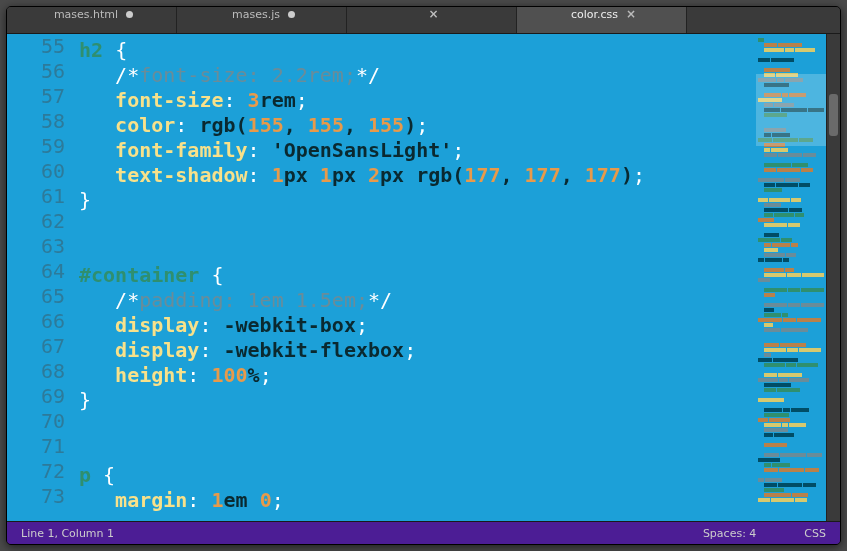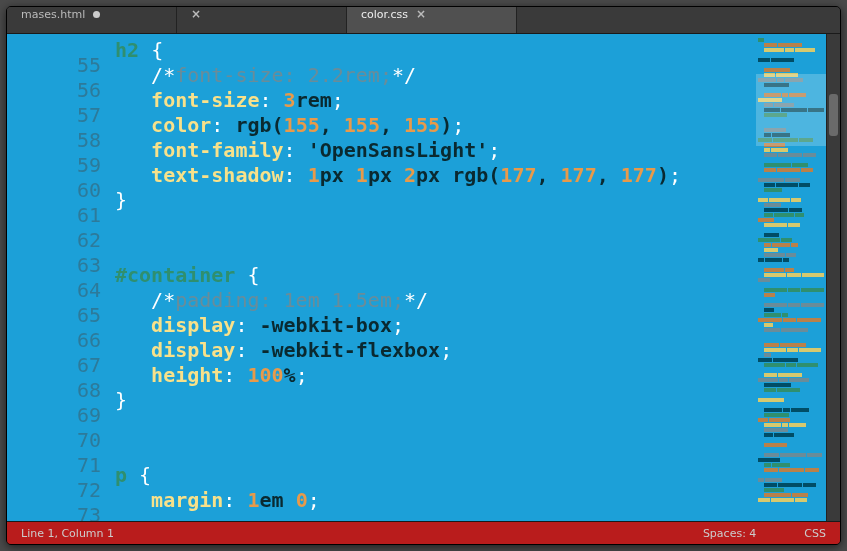--- a/index.html
+++ b/index.html
@@ -25,43 +25,42 @@
   .tab {
     display: flex; align-items: center;
     padding: 0 10px 12px 14px;
     font-size: 11px;
     color: #bbb;
     border-right: 1px solid #222;
     background: #3a3a3a;
     min-width: 170px;
     cursor: pointer;
     gap: 8px;
-    justify-content: flex-start;
+    justify-content: center;
   }
   .tab.active { background: #505050; color: #eee; }
   .tab .dirty { width: 7px; height: 7px; border-radius: 50%; background: #ccc; display: inline-block; }
   .tab .close { font-size: 12px; color: #bbb; font-weight: bold; line-height:1; cursor: pointer; }
   .editor-area {
     flex: 1;
     display: flex;
     background: #1ca0d8;
     overflow: hidden;
     position: relative;
   }
   .gutter {
     width: 72px;
-    padding-top: 19px;
+    padding-top: 0;
     text-align: right;
     font-family: "DejaVu Sans Mono","Menlo","Consolas",monospace;
     font-size: 20px;
     line-height: 25px;
     color: #2d7a9a;
     user-select: none;
     padding-right: 14px;
-    margin-left: 36px;
   }
   .code {
     flex: 1;
     padding-top: 4px;
     font-family: "DejaVu Sans Mono","Menlo","Consolas",monospace;
     font-size: 20px;
     line-height: 25px;
     white-space: pre;
     color: #fff;
   }
@@ -84,21 +83,21 @@
     position: relative;
     border-left:1px solid #222;
   }
   .scrollbar .thumb {
     position:absolute; left:2px; right:2px;
     top: 60px; height: 42px;
     background:#6a6a6a; border-radius:3px;
   }
   .statusbar {
     height: 23px;
-    background: #b91c1c;
+    background: #4c1d95;
     display: flex;
     align-items: center;
     color: #ccc;
     font-size: 11px;
     padding: 0 14px;
     justify-content: space-between;
     border-top: 1px solid #1a1a1a;
     flex-shrink:0;
   }
   .statusbar .right { display:flex; gap:48px;margin-left:15px; }
@@ -116,20 +115,24 @@
   .ind1 { display:inline-block; width: 3ch; }
 </style>
 </head>
 <body>
 
 <div class="window">
 
   <div class="tabbar" id="tabbar">
       <div class="tab">
         <span>mases.html</span>
+        <span class="dirty"></span>
+      </div>
+      <div class="tab">
+        <span>mases.js</span>
         <span class="dirty"></span>
       </div>
       <div class="tab">
         <span class="close">×</span>
       </div>
       <div class="tab active">
         <span>color.css</span>
         <span class="close">×</span>
       </div>
     </div>

